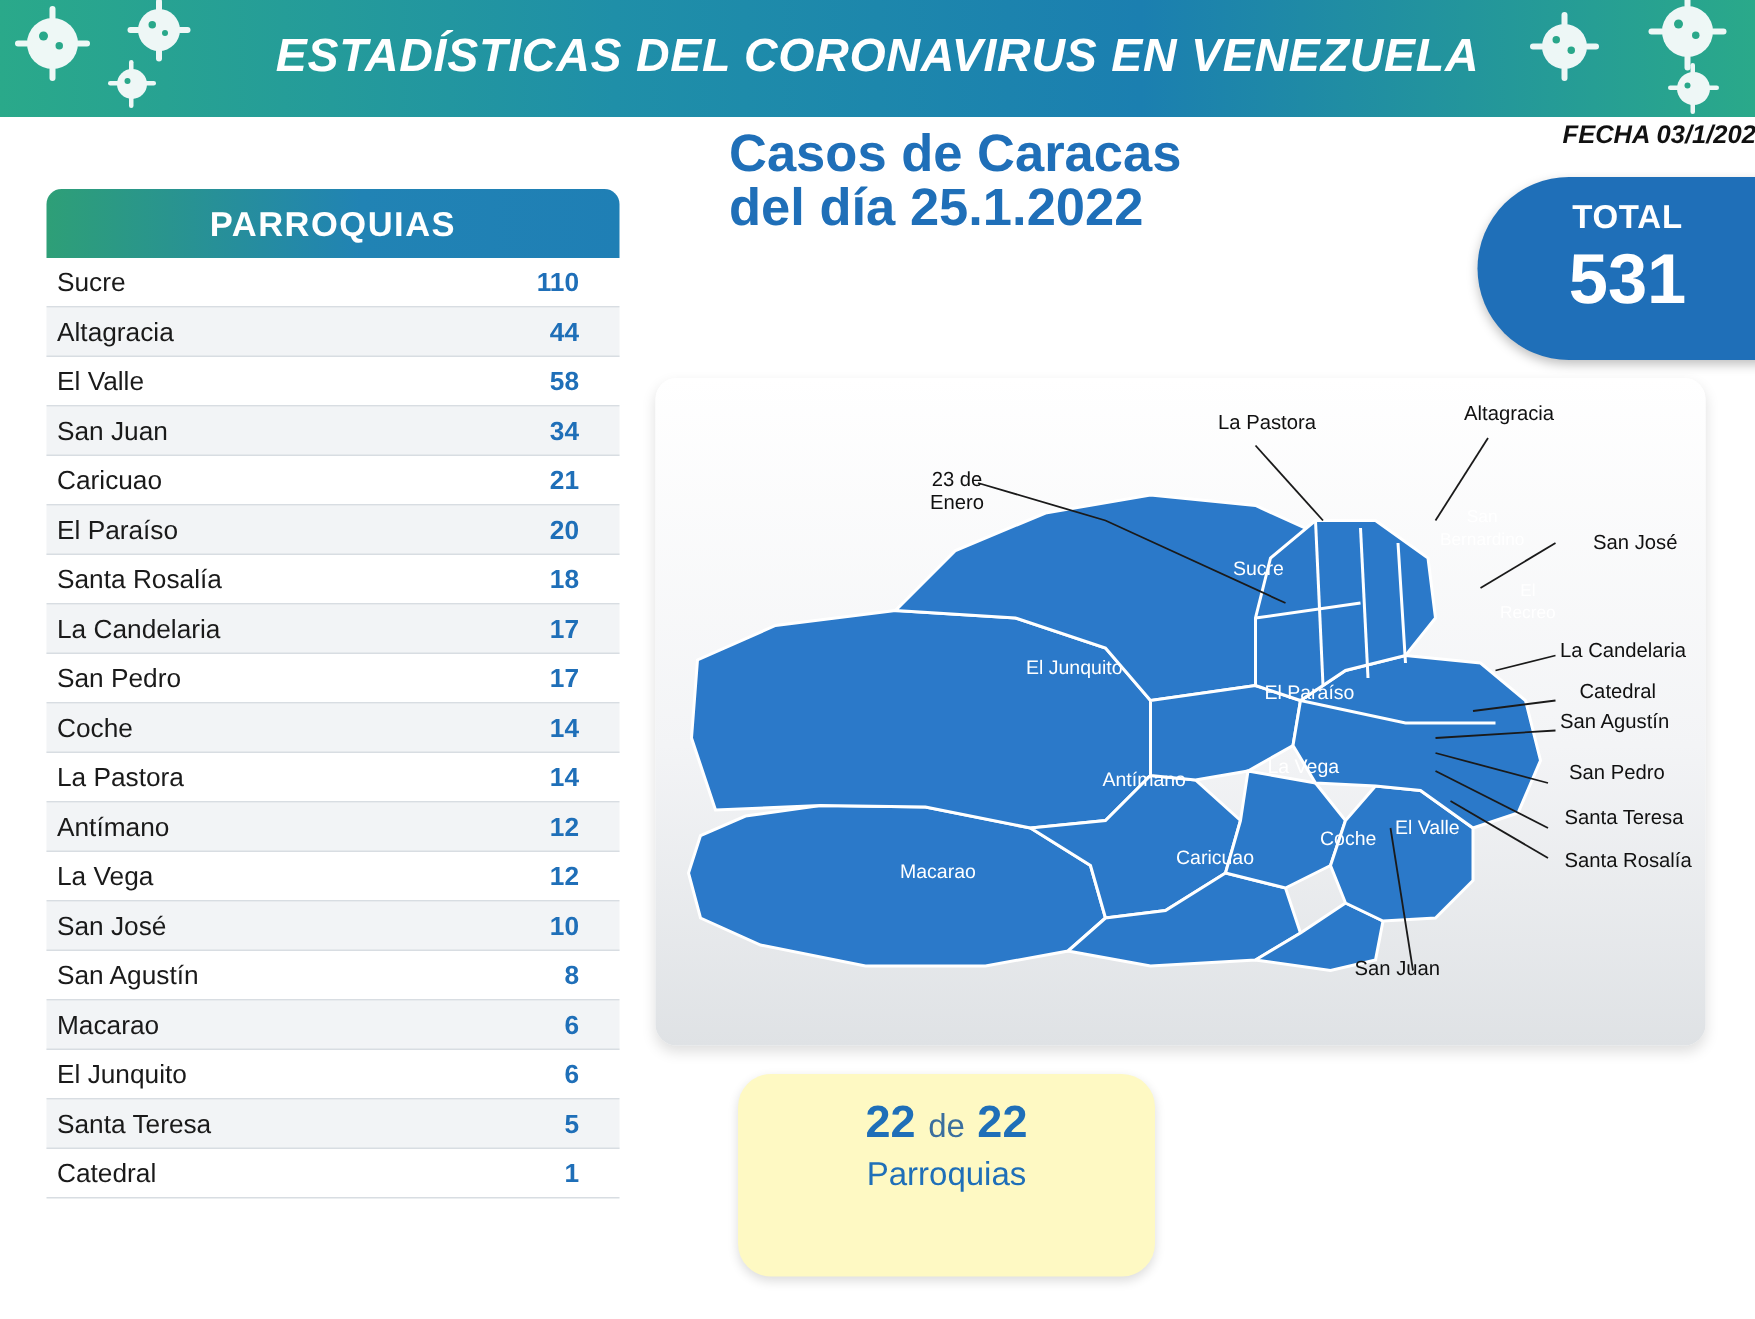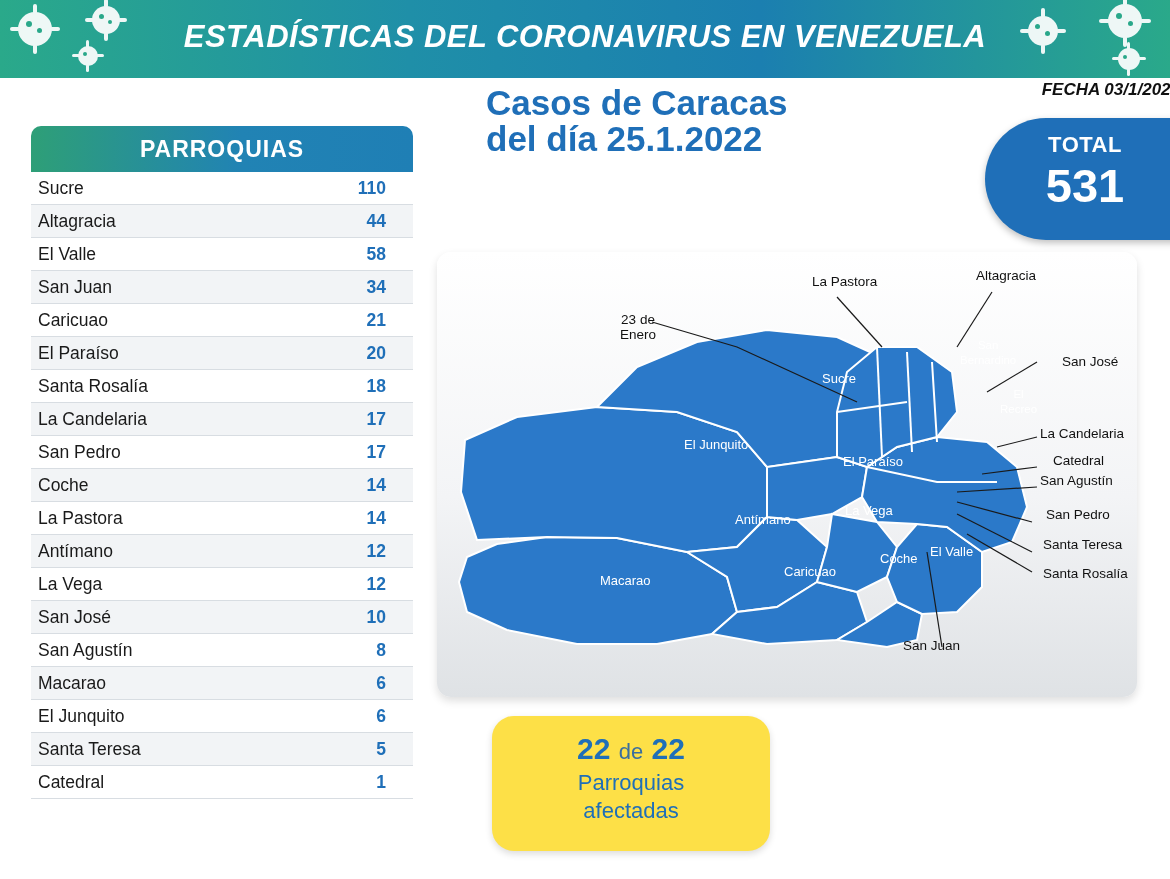--- a/index.html
+++ b/index.html
@@ -182,21 +182,21 @@
     font-size: 11.5px;
   }
 
   
   .bottom-pill {
     position: absolute;
     left: 492px;
     top: 716px;
     width: 278px;
     height: 135px;
-    background: #fde047;
+    background: #fef9c3;
     border-radius: 22px;
     box-shadow: 0 3px 7px rgba(0,0,0,0.14);
     text-align: center;
     color: #1f6fb8;
   }
   .bp-line1 {
     margin-top: 16px;
     font-size: 30px;
     font-weight: bold;
   }
@@ -444,16 +444,15 @@
   <div class="maplabel inner" style="left:880px; top:551px;">Coche</div>
   <div class="maplabel inner" style="left:930px; top:544px;">El Valle</div>
 
   <div class="bottom-pill">
     <div class="bp-line1">
       <span>22</span>
       <span class="de">de</span>
       <span>22</span>
     </div>
     <div class="bp-line2">Parroquias</div>
-    <div class="bp-line3">afectadas</div>
   </div>
 
 </div>
 
 </body></html>

